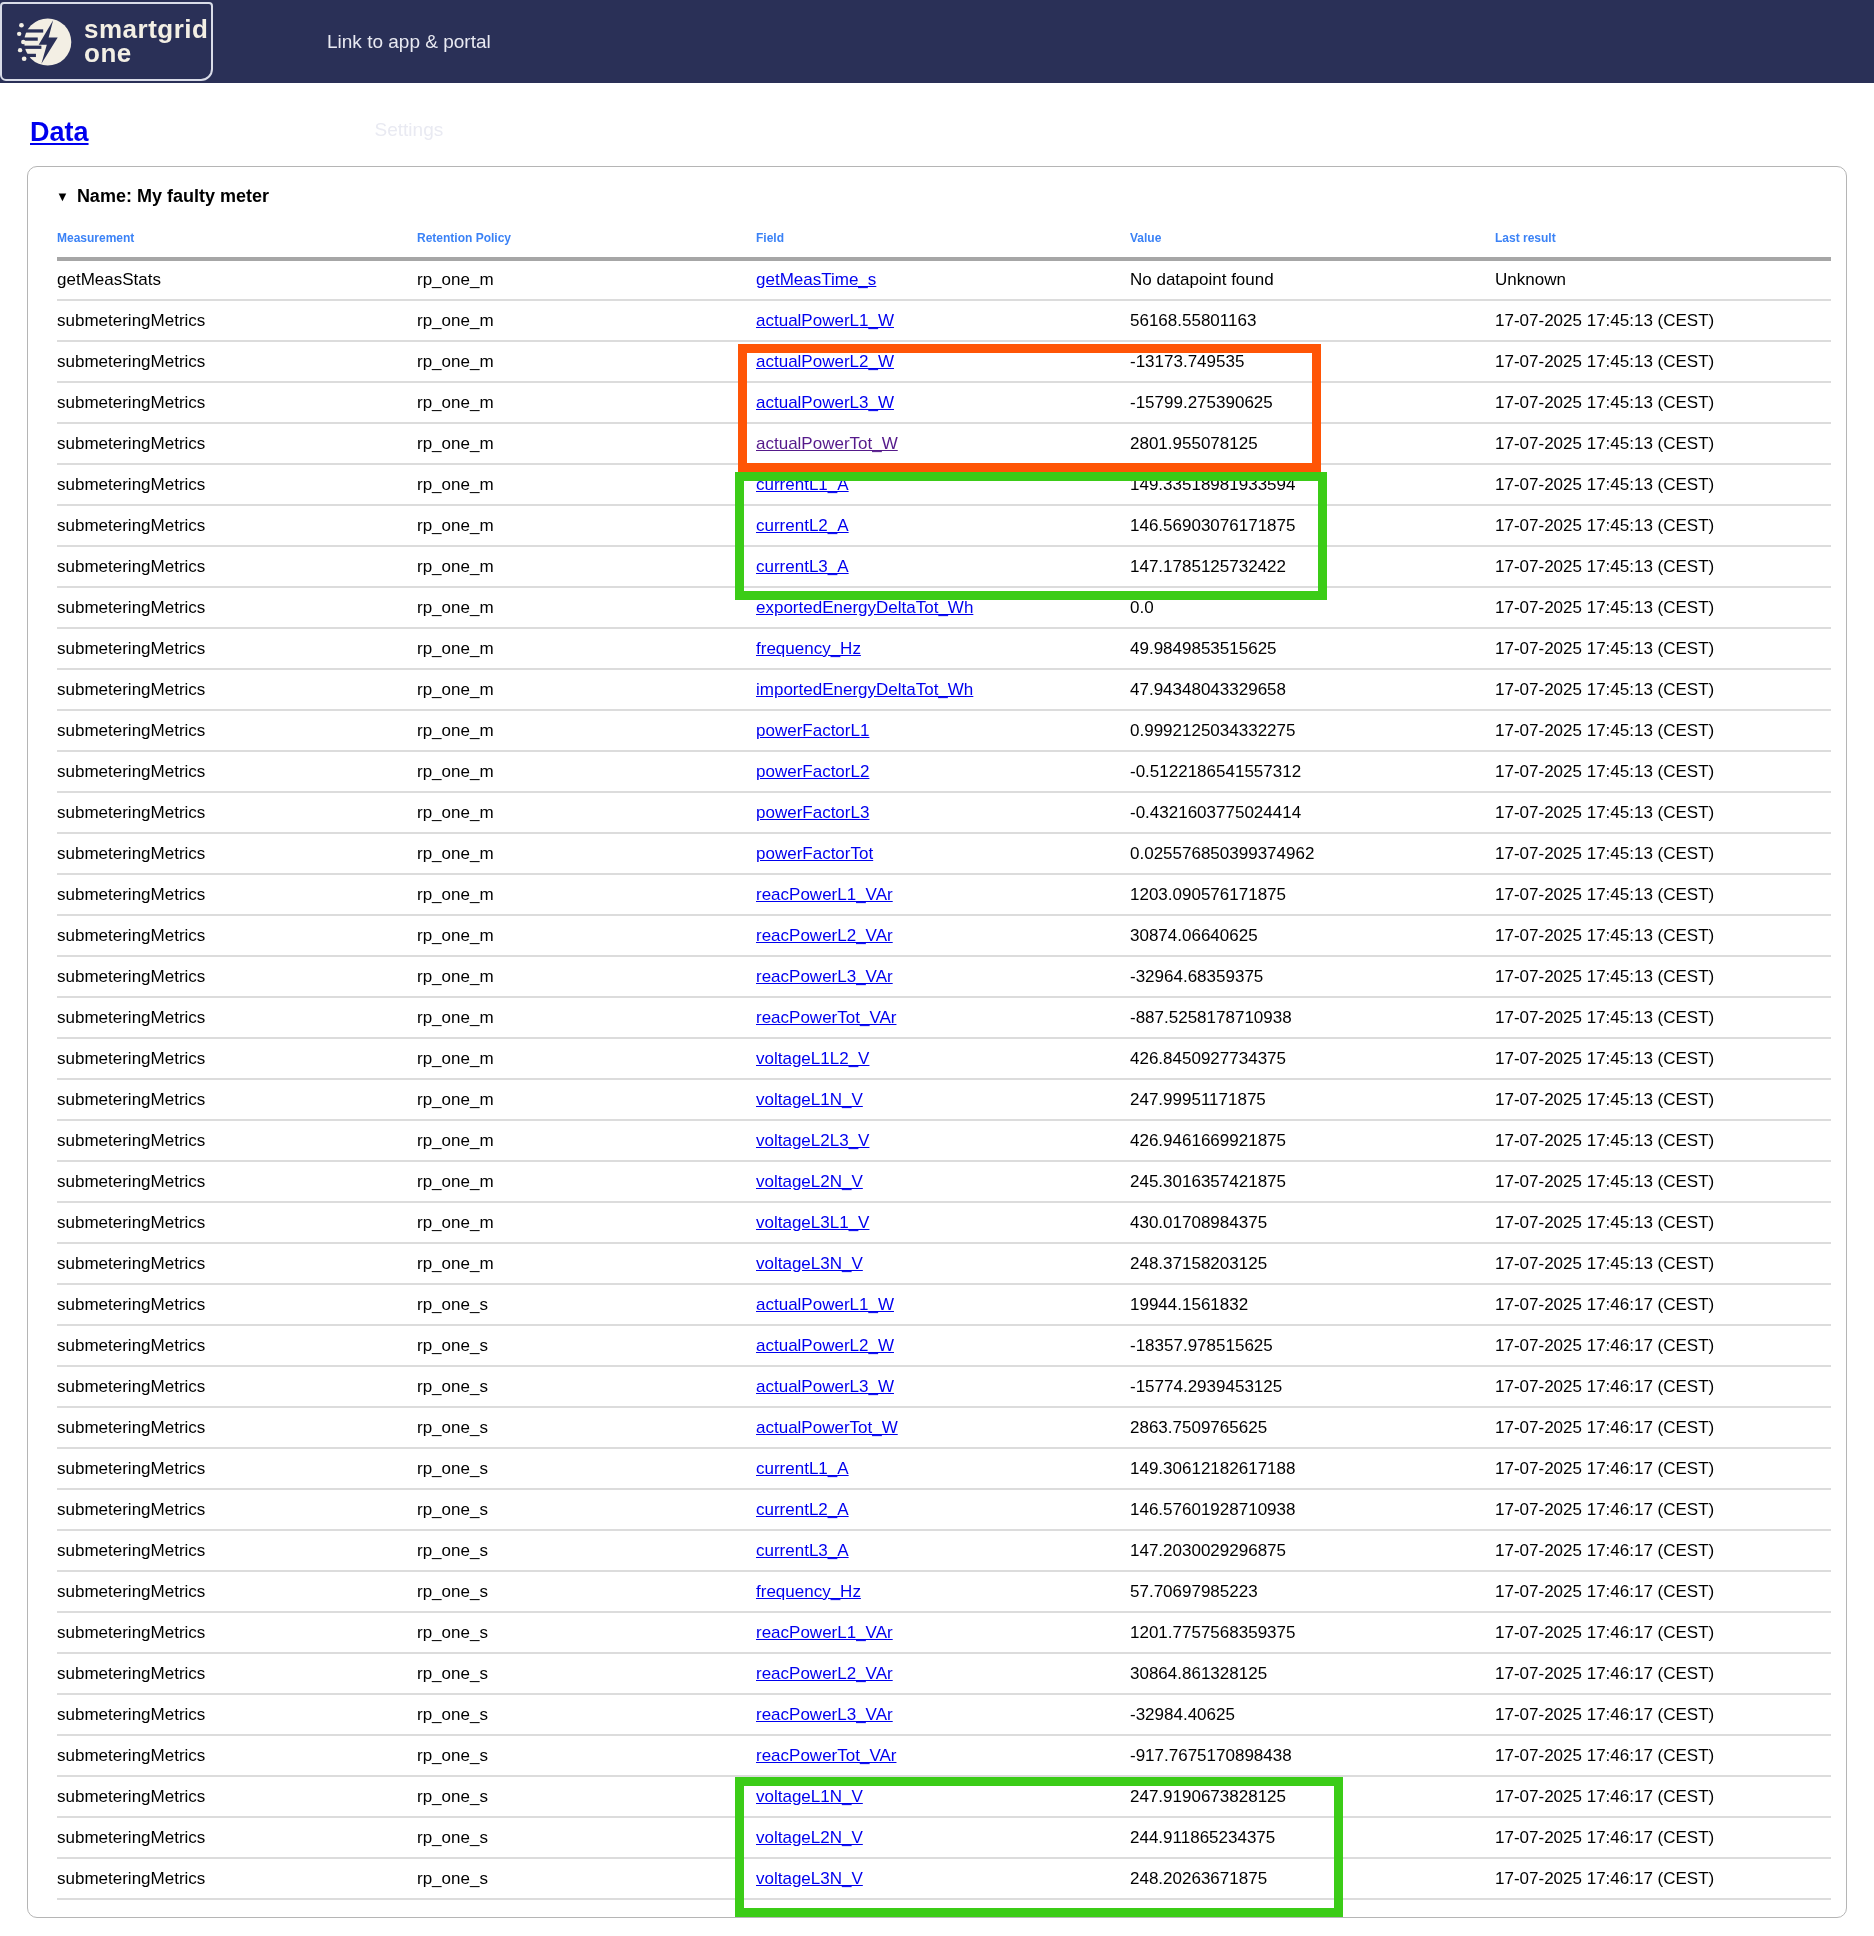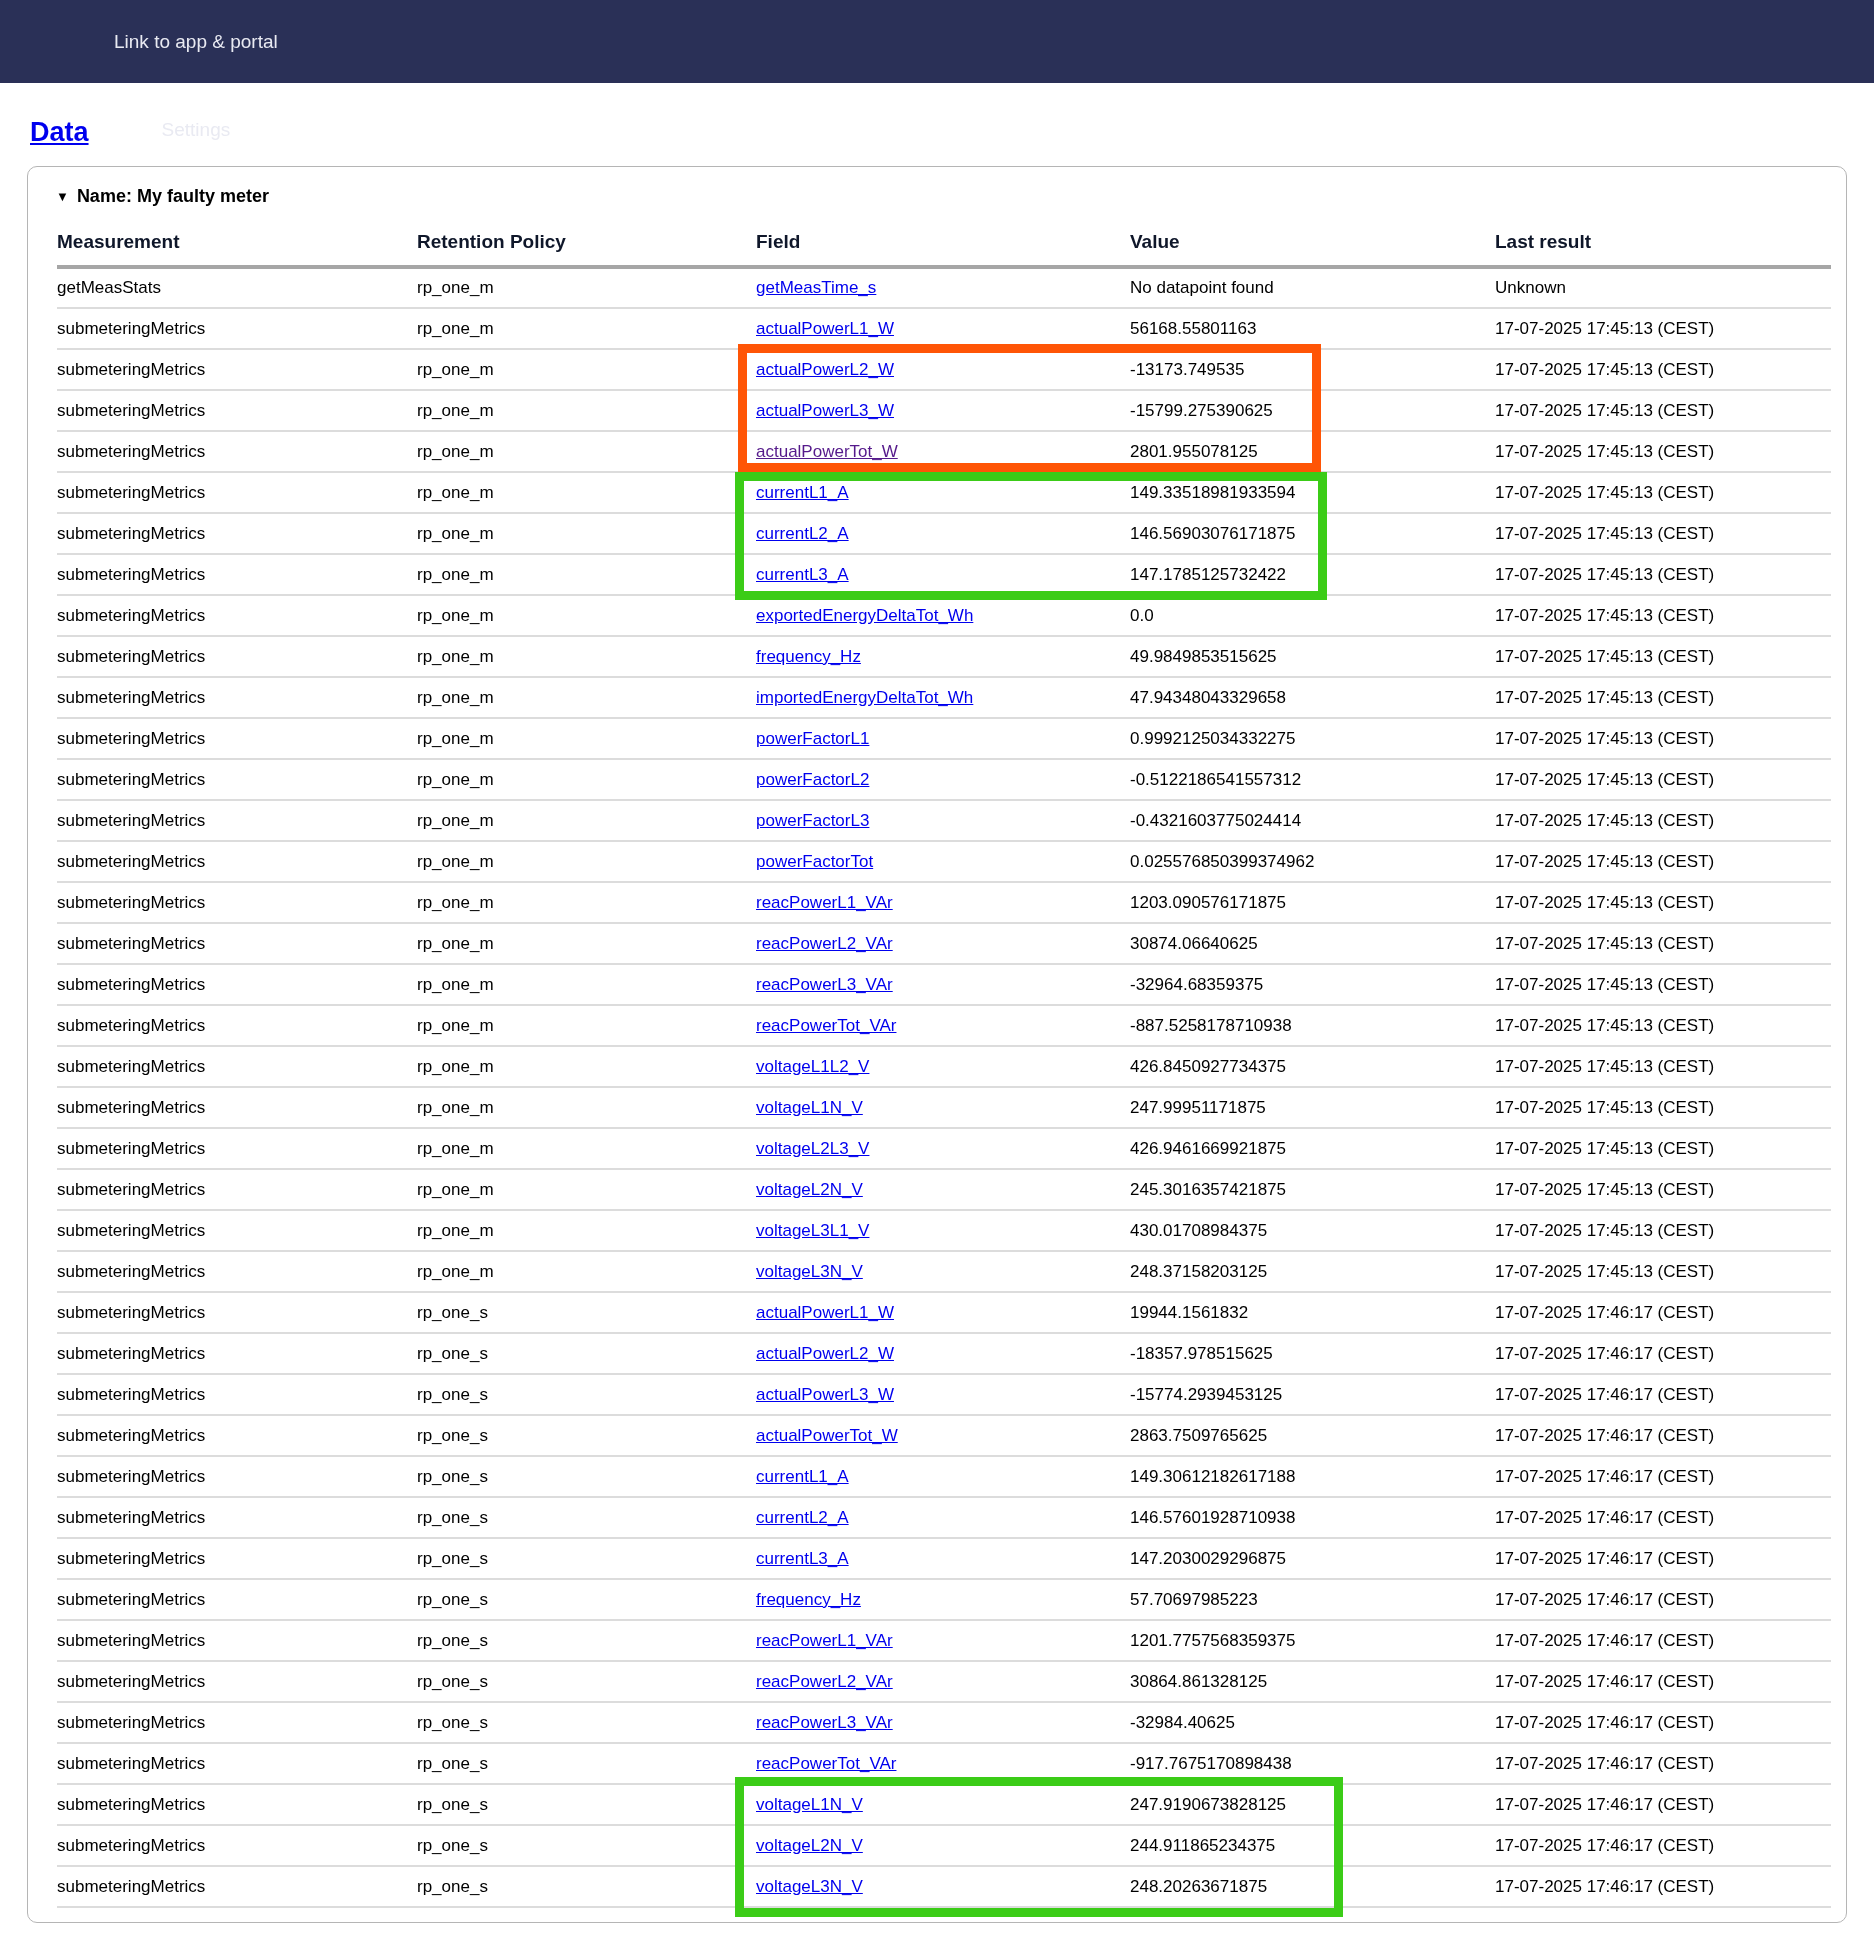--- a/index.html
+++ b/index.html
@@ -56,21 +56,21 @@
   }
   .collapse-icon { font-size: 13px; cursor: pointer; color: #000; }
 
   
   table.data-table {
     border-collapse: collapse; table-layout: fixed;
     width: calc(100% - 44px);
     margin: 24px 15px 14px 29px;
   }
   .data-table th {
-    text-align: left; font-size: 19px; font-weight: bold; color: #0f172a;
+    text-align: left; font-size: 12px; font-weight: bold; color: #3b82f6;
     padding: 0 0 12px 0;
     border-bottom: 4px solid #a6a6a6;
   }
   .data-table td {
     height: 41px; font-size: 17px; color: #000;
     border-bottom: 2px solid #dcdcdc;
     vertical-align: middle;
     overflow: hidden; white-space: nowrap;
   }
   a.field-link { color: #0000ee; text-decoration: underline; cursor: pointer; margin-top: 24px; }
@@ -86,20 +86,39 @@
   .box-green-current { left: 707px; top: 305px; width: 592px; height: 128px; }
   .box-green-voltage { left: 707px; top: 1610px; width: 608px; height: 140px; }
 </style>
 </head>
 <body>
 
 
 
 
 <div class="navbar">
+  <div class="logo-box">
+    <svg class="logo-mark" viewBox="0 0 64 64">
+      <circle cx="35" cy="32" r="26" fill="#f3efe4"></circle>
+      <rect x="2" y="18" width="28" height="3.6" fill="#2a3057"></rect>
+      <rect x="2" y="27" width="22" height="3.6" fill="#2a3057"></rect>
+      <rect x="2" y="36" width="26" height="3.6" fill="#2a3057"></rect>
+      <rect x="2" y="45" width="20" height="3.6" fill="#2a3057"></rect>
+      <circle cx="6" cy="13.5" r="2.6" fill="#f3efe4"></circle>
+      <circle cx="3.5" cy="23" r="2.4" fill="#f3efe4"></circle>
+      <circle cx="8" cy="32" r="2.4" fill="#f3efe4"></circle>
+      <circle cx="4.5" cy="41" r="2.4" fill="#f3efe4"></circle>
+      <circle cx="9" cy="50.5" r="2.6" fill="#f3efe4"></circle>
+      <polygon points="41,8 25,35 34,35 28,56 46,27 36,27" fill="#2a3057"></polygon>
+    </svg>
+    <div class="brand-text">
+      <div>smartgrid</div>
+      <div>one</div>
+    </div>
+  </div>
   <ul class="nav-items">
     <li class="nav-item">Home</li>
     <li class="nav-item">Devices</li>
     <li class="nav-item">Groups</li>
     <li class="nav-item">External data sources</li>
     <li class="nav-item">Link to app &amp; portal</li>
     <li class="nav-item">Settings</li>
     <li class="nav-item">Manual</li>
     <li class="nav-item active">Data</li>
     <li class="nav-item">Logout</li>

